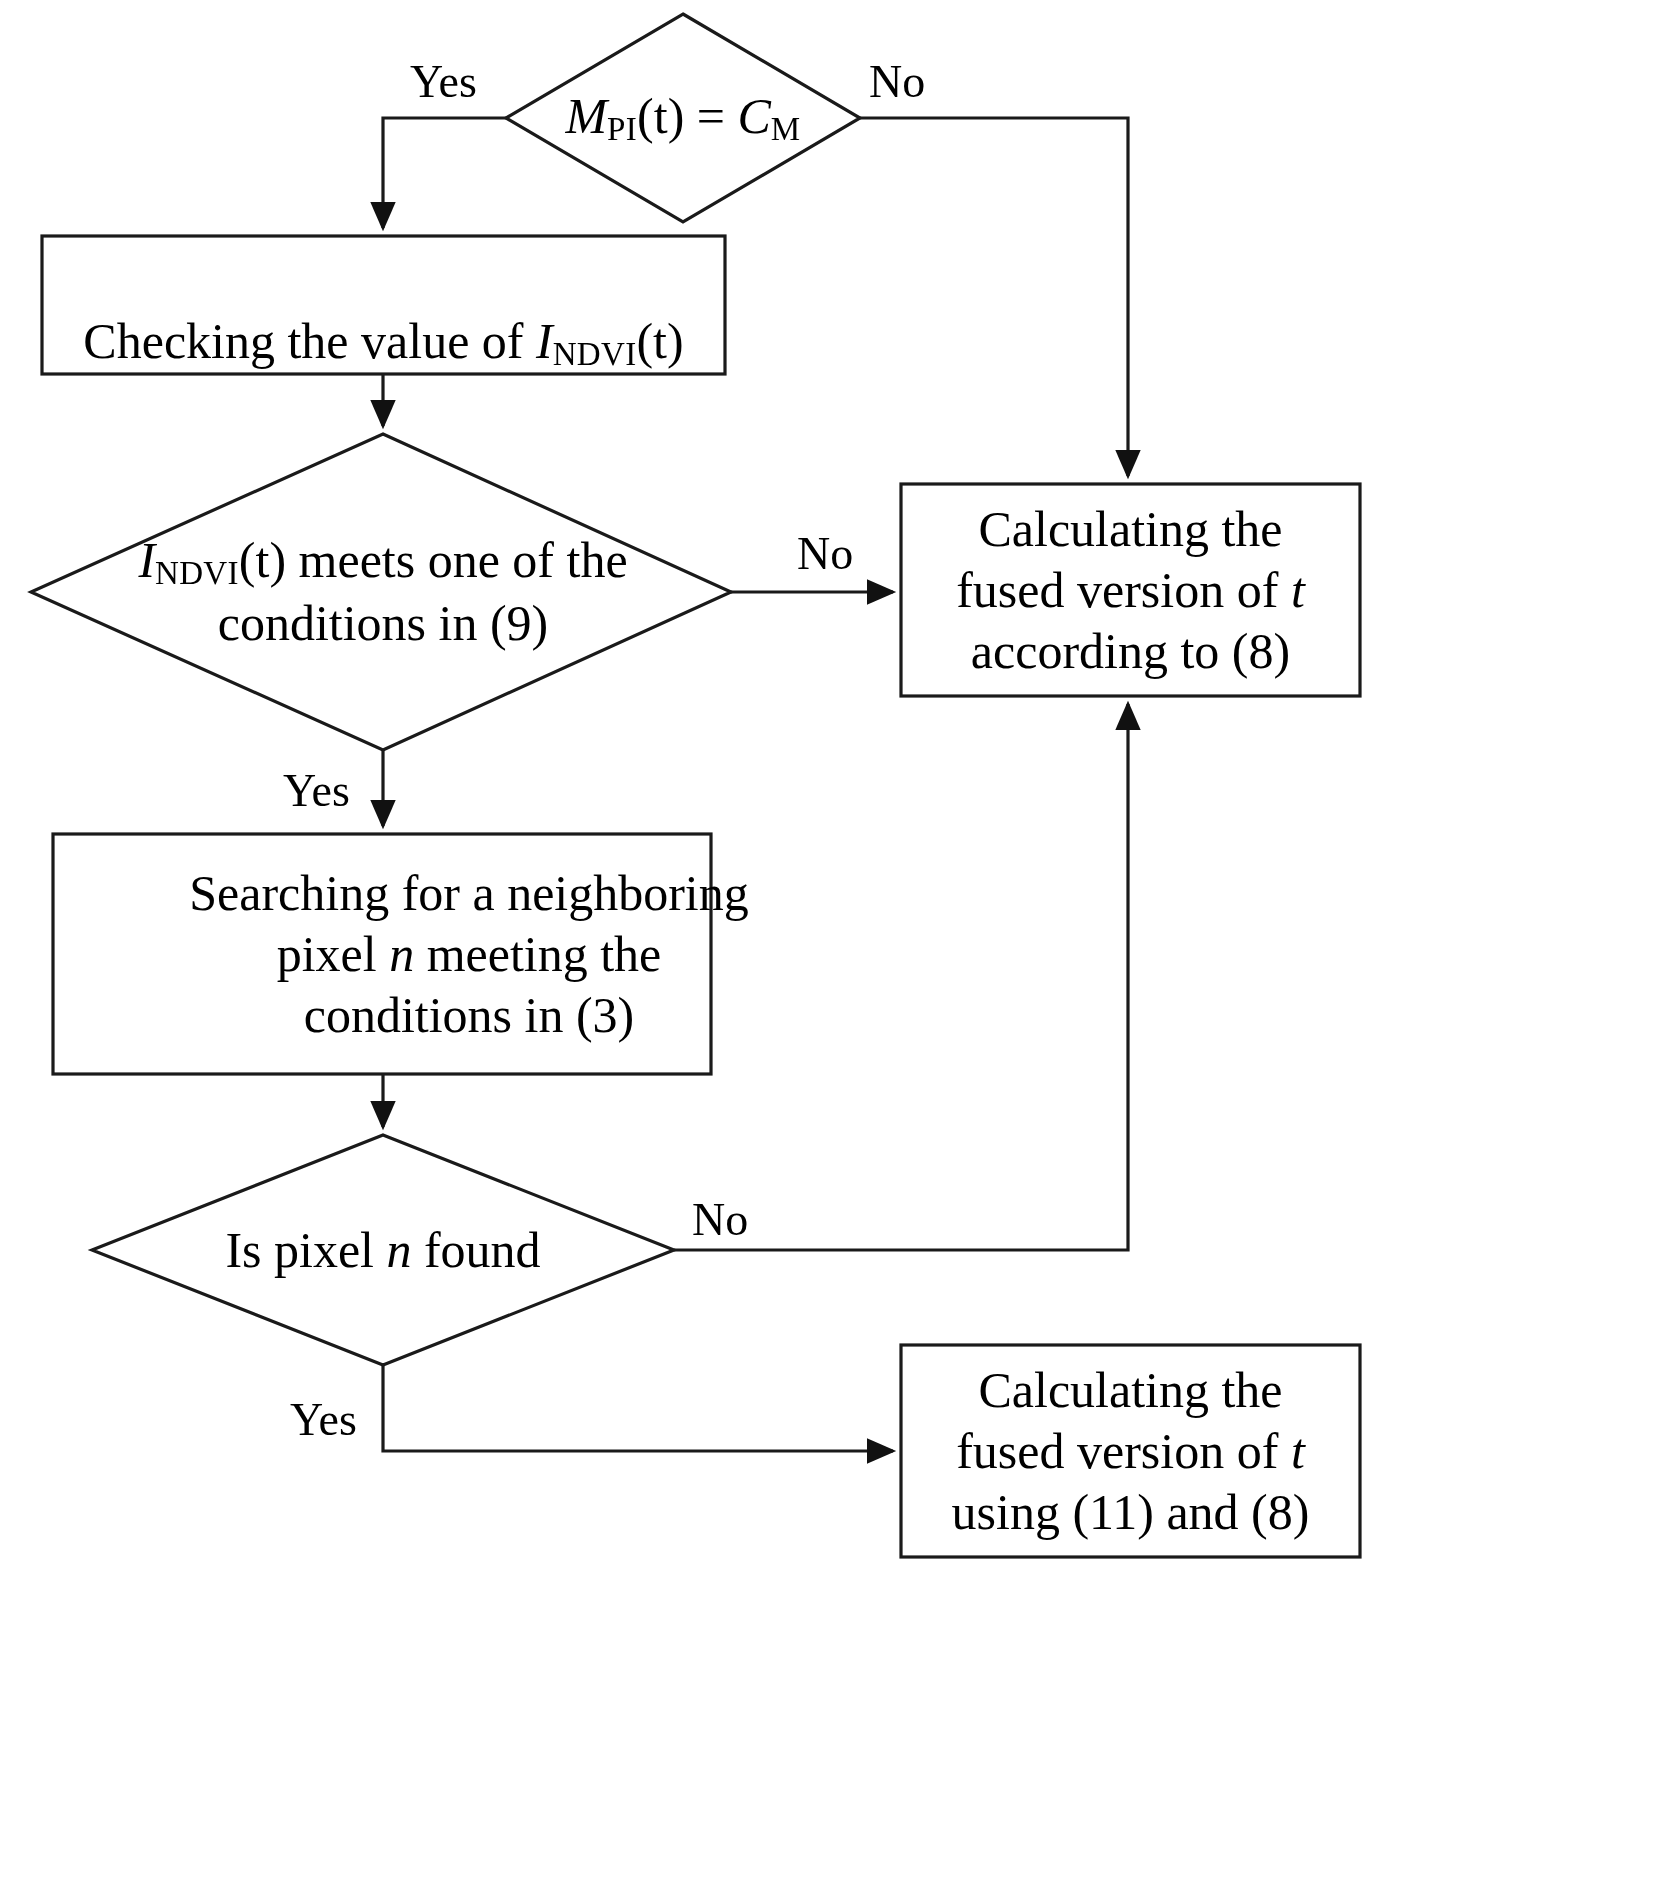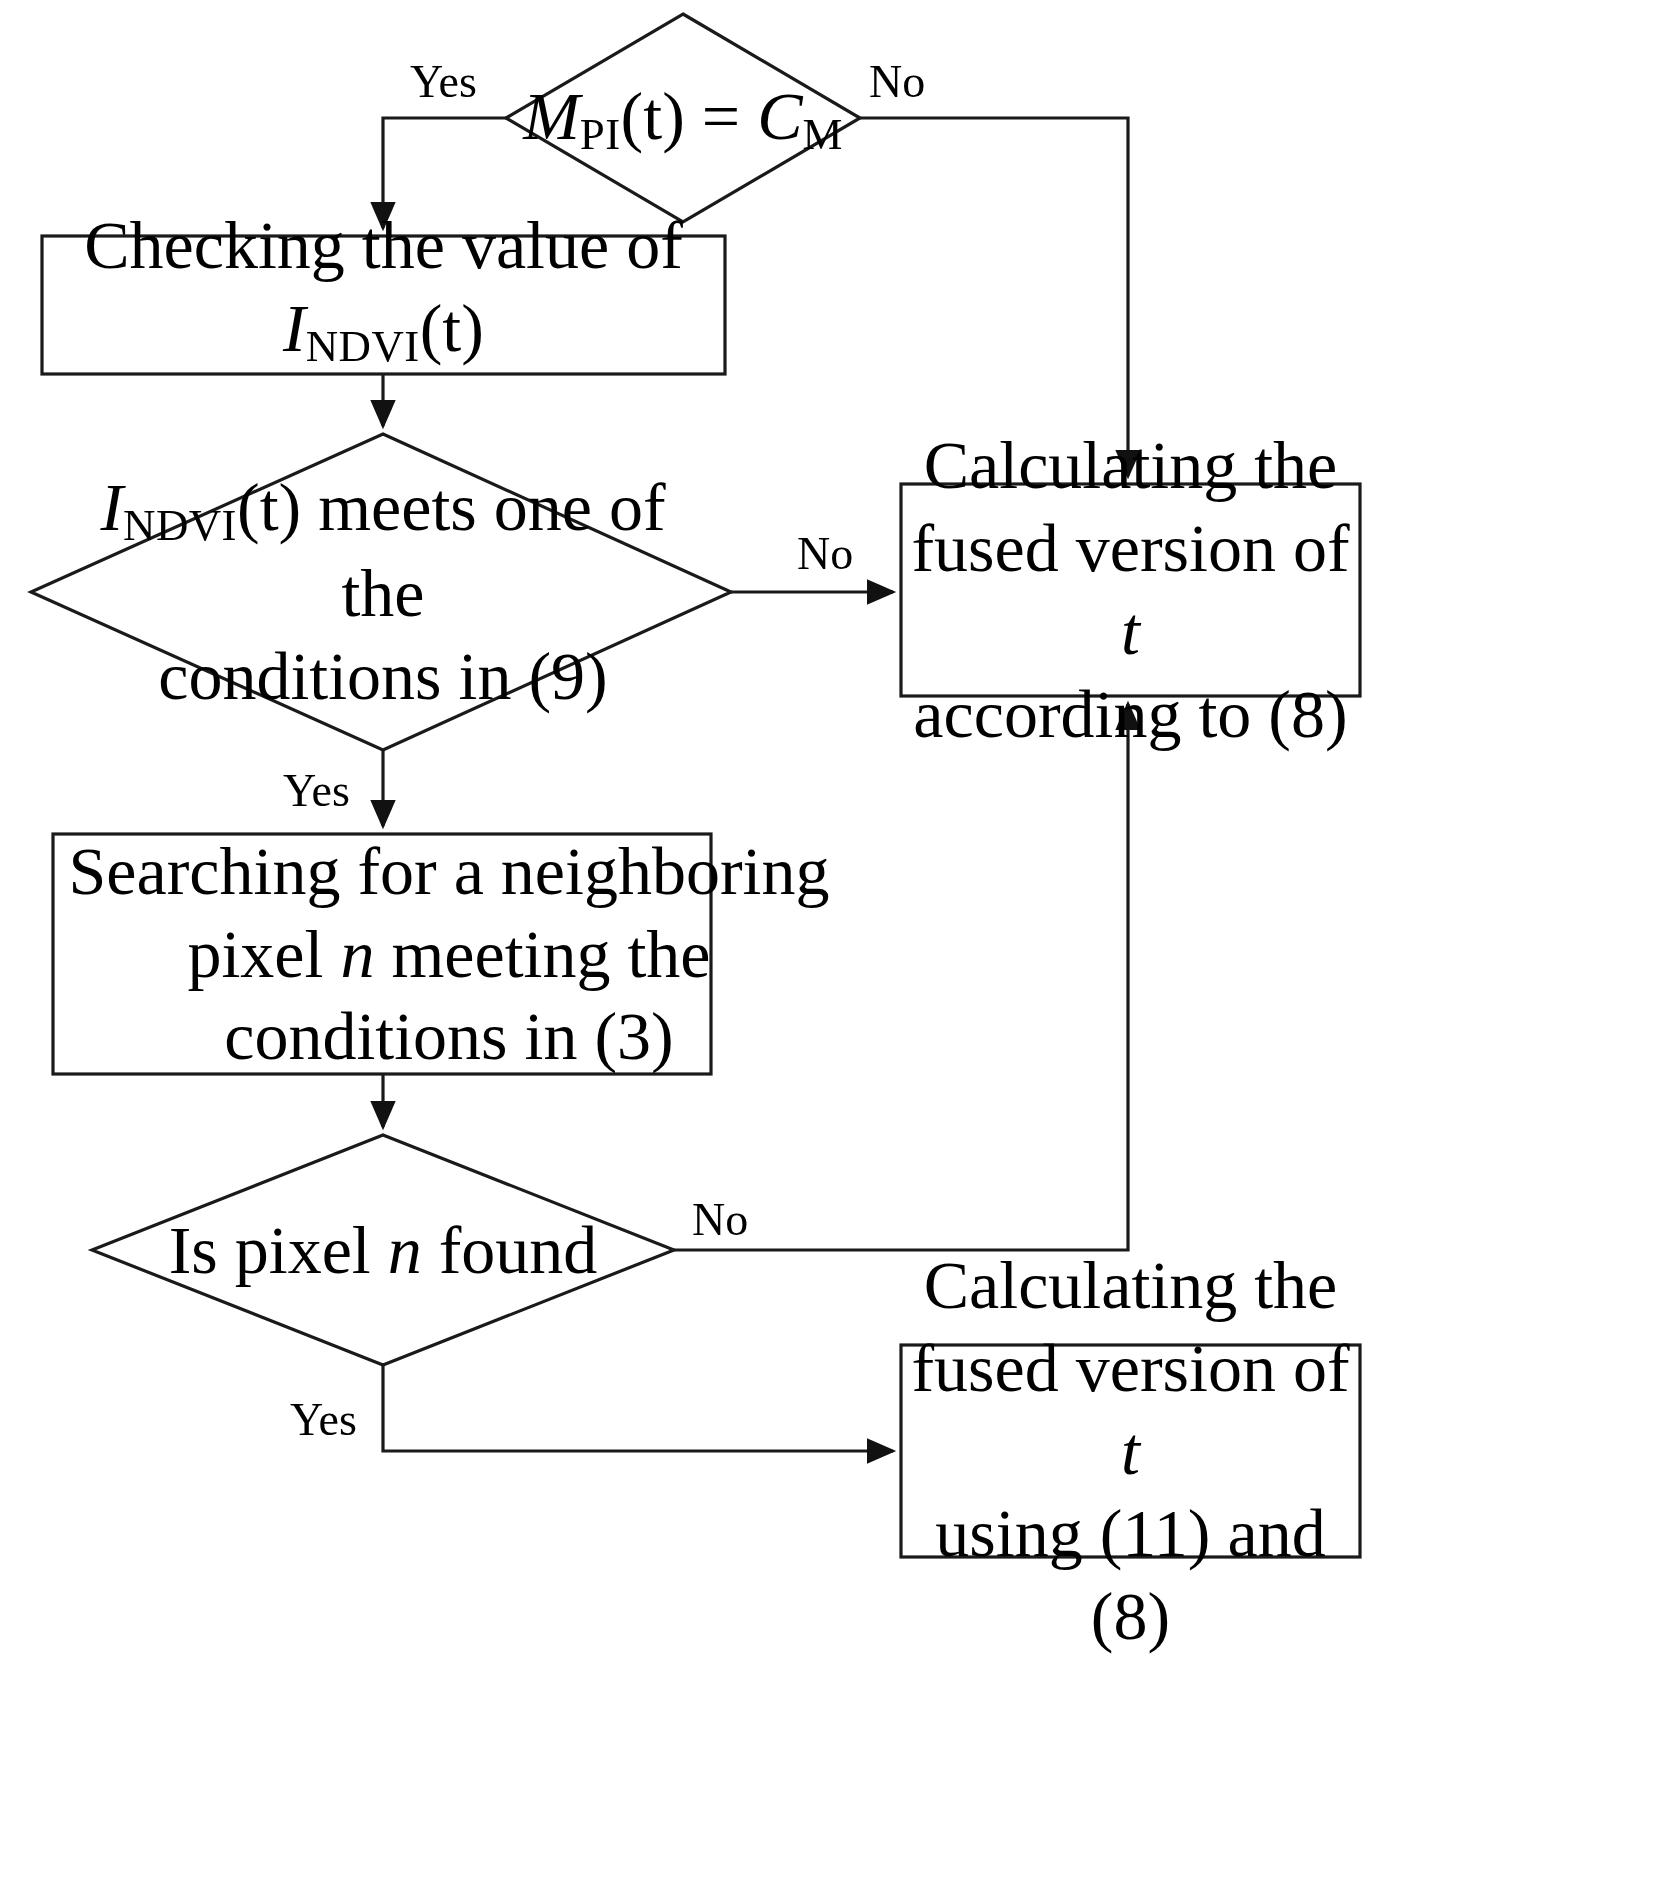--- a/index.html
+++ b/index.html
@@ -23,21 +23,21 @@
     width: 1672px;
     height: 1903px;
   }
   .node-text {
     position: absolute;
     display: flex;
     align-items: center;
     justify-content: center;
     text-align: center;
     line-height: 1.22;
-    font-size: 68px;
+    font-size: 50px;
     pointer-events: none;
   }
   .node-text .inner { width: 100%; }
   .edge-label {
     position: absolute;
     font-size: 46px;
     line-height: 1;
     white-space: nowrap;
     margin-top: 14px;
   }
@@ -120,21 +120,21 @@
   </div>
 
   <div class="node-text" style="left:901px; top:484px; width:459px; height:212px;">
     <div class="inner">
       <div>Calculating the</div>
       <div>fused version of <i class="mi">t</i></div>
       <div>according to (8)</div>
     </div>
   </div>
 
-  <div class="node-text" style="left:53px; top:834px; width:792px; height:240px;">
+  <div class="node-text" style="left:53px; top:834px; width:792px; height:240px;padding-left:20px;">
     <div class="inner">
       <div>Searching for a neighboring</div>
       <div>pixel <i class="mi">n</i> meeting the</div>
       <div>conditions in (3)</div>
     </div>
   </div>
 
   <div class="node-text" style="left:155px; top:1212px; width:456px; height:76px;">
     <div class="inner">
       <span>Is pixel <i class="mi">n</i> found</span>

